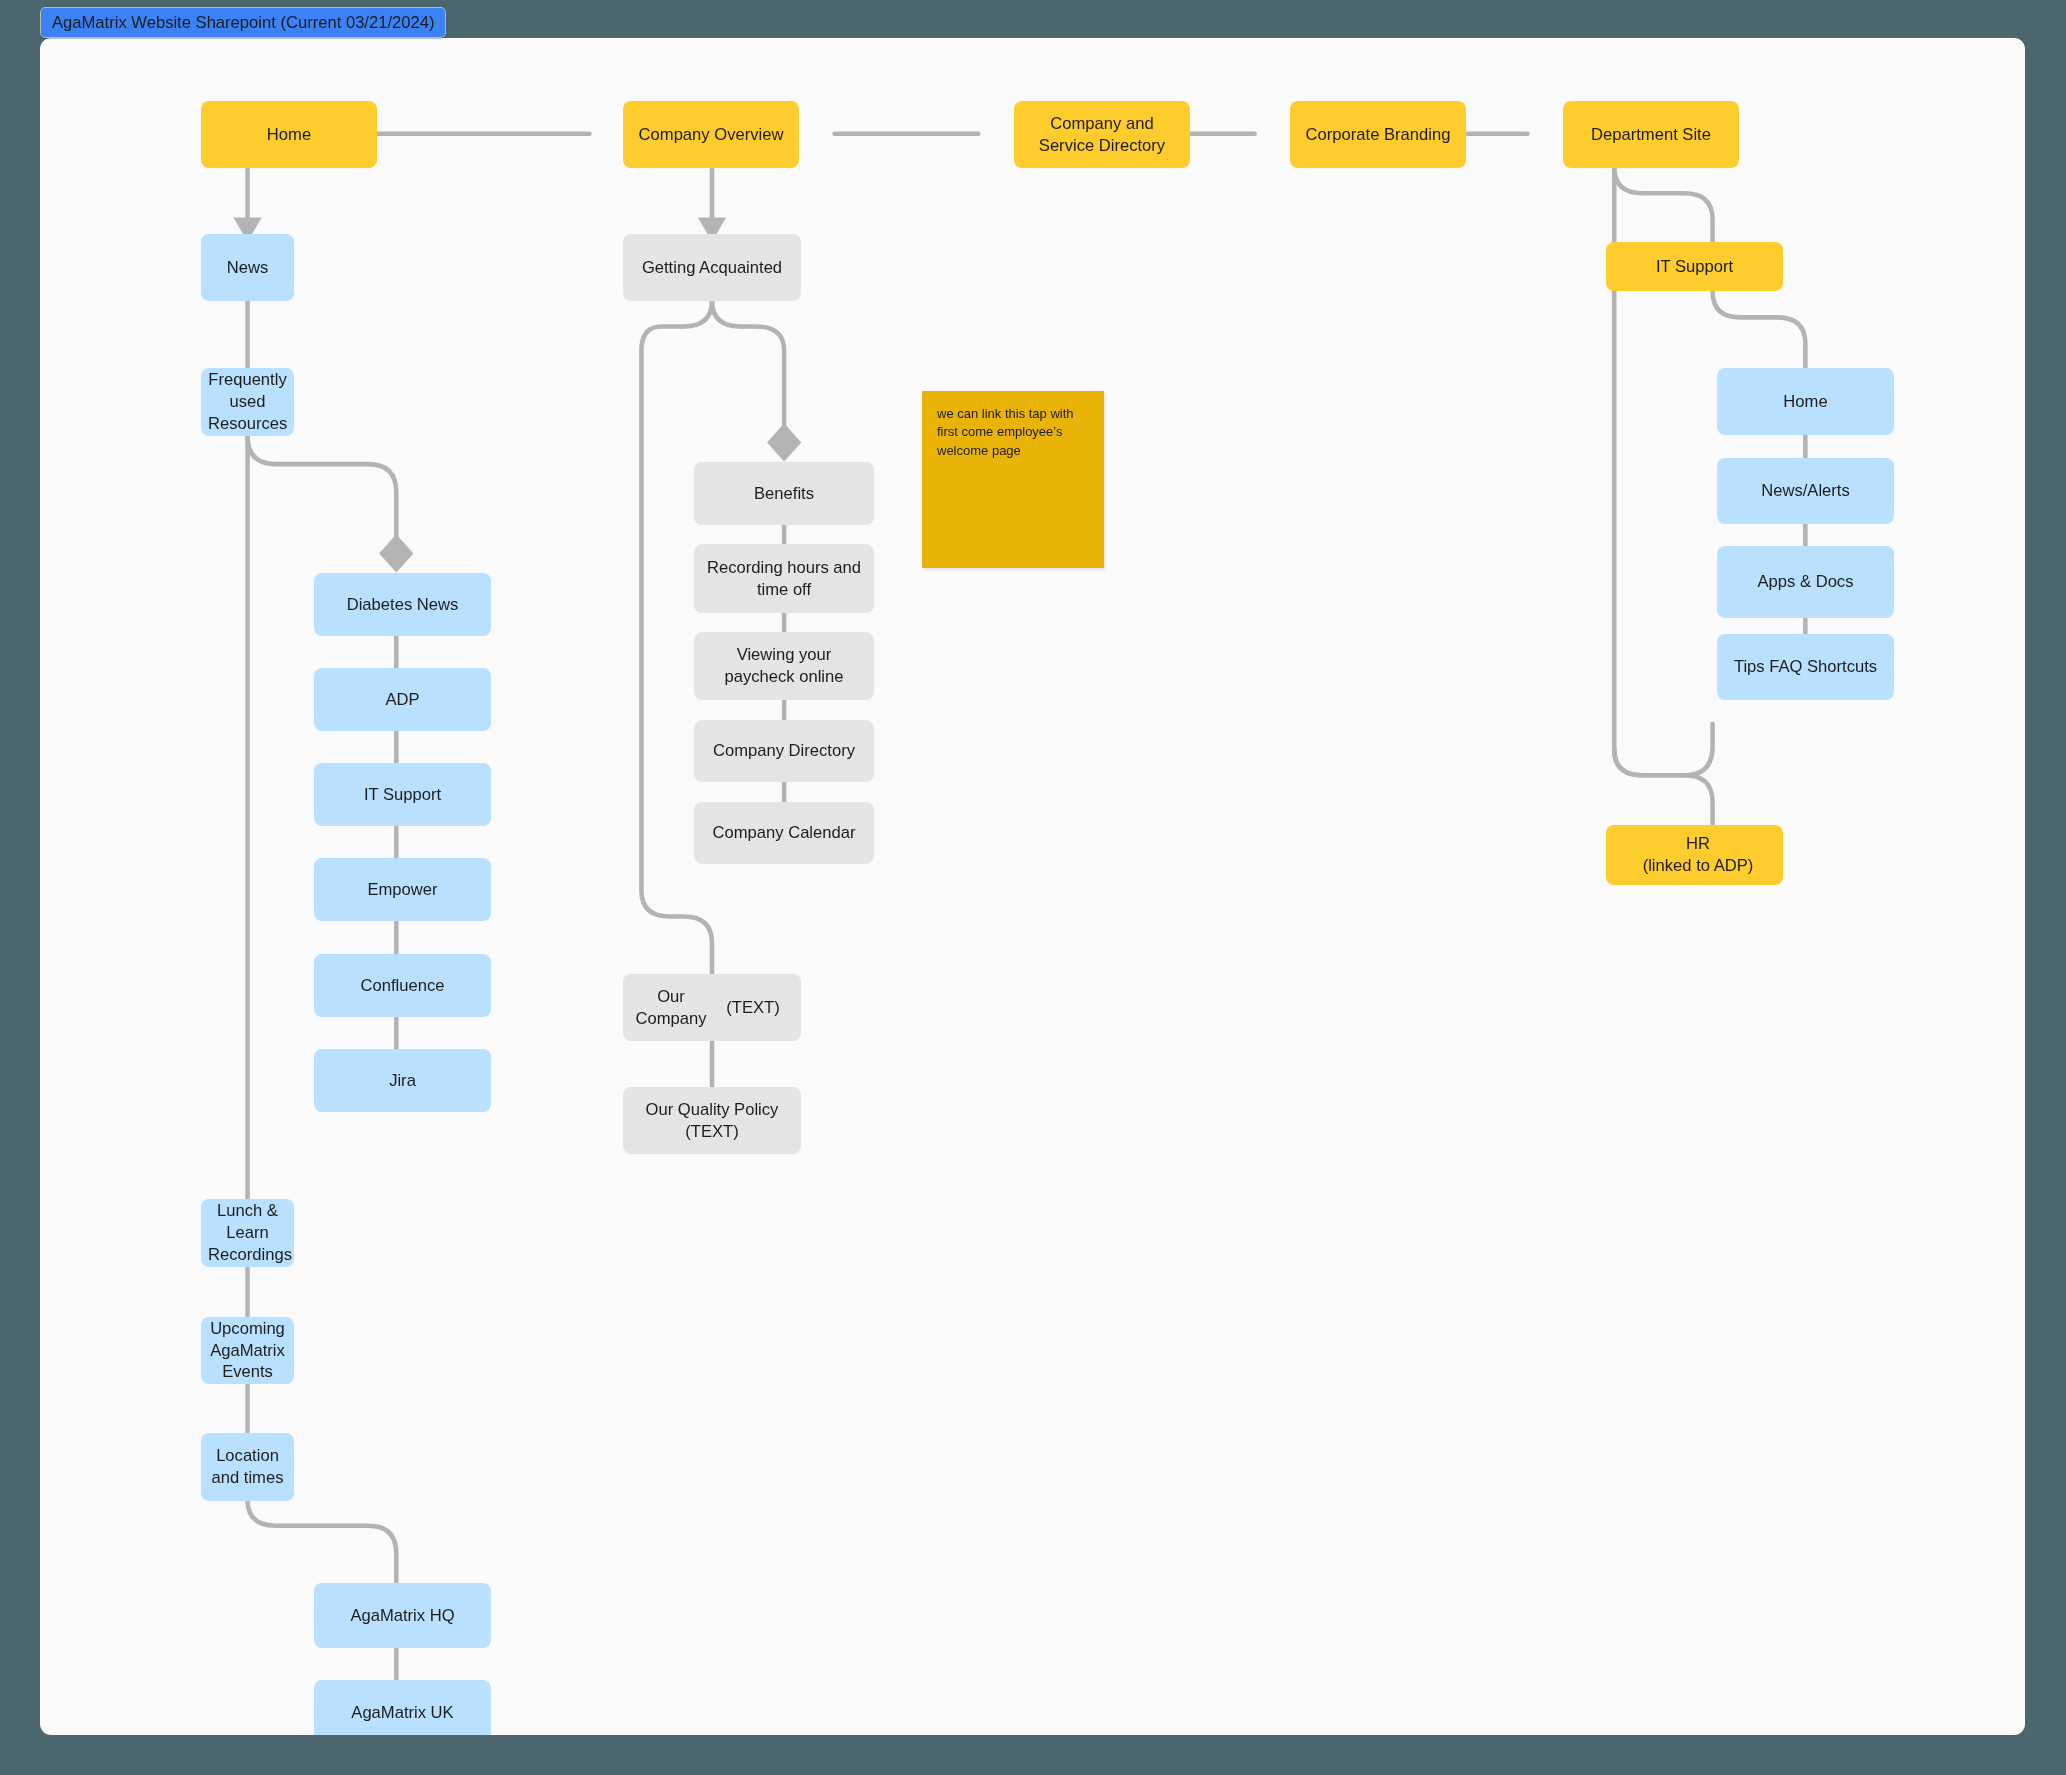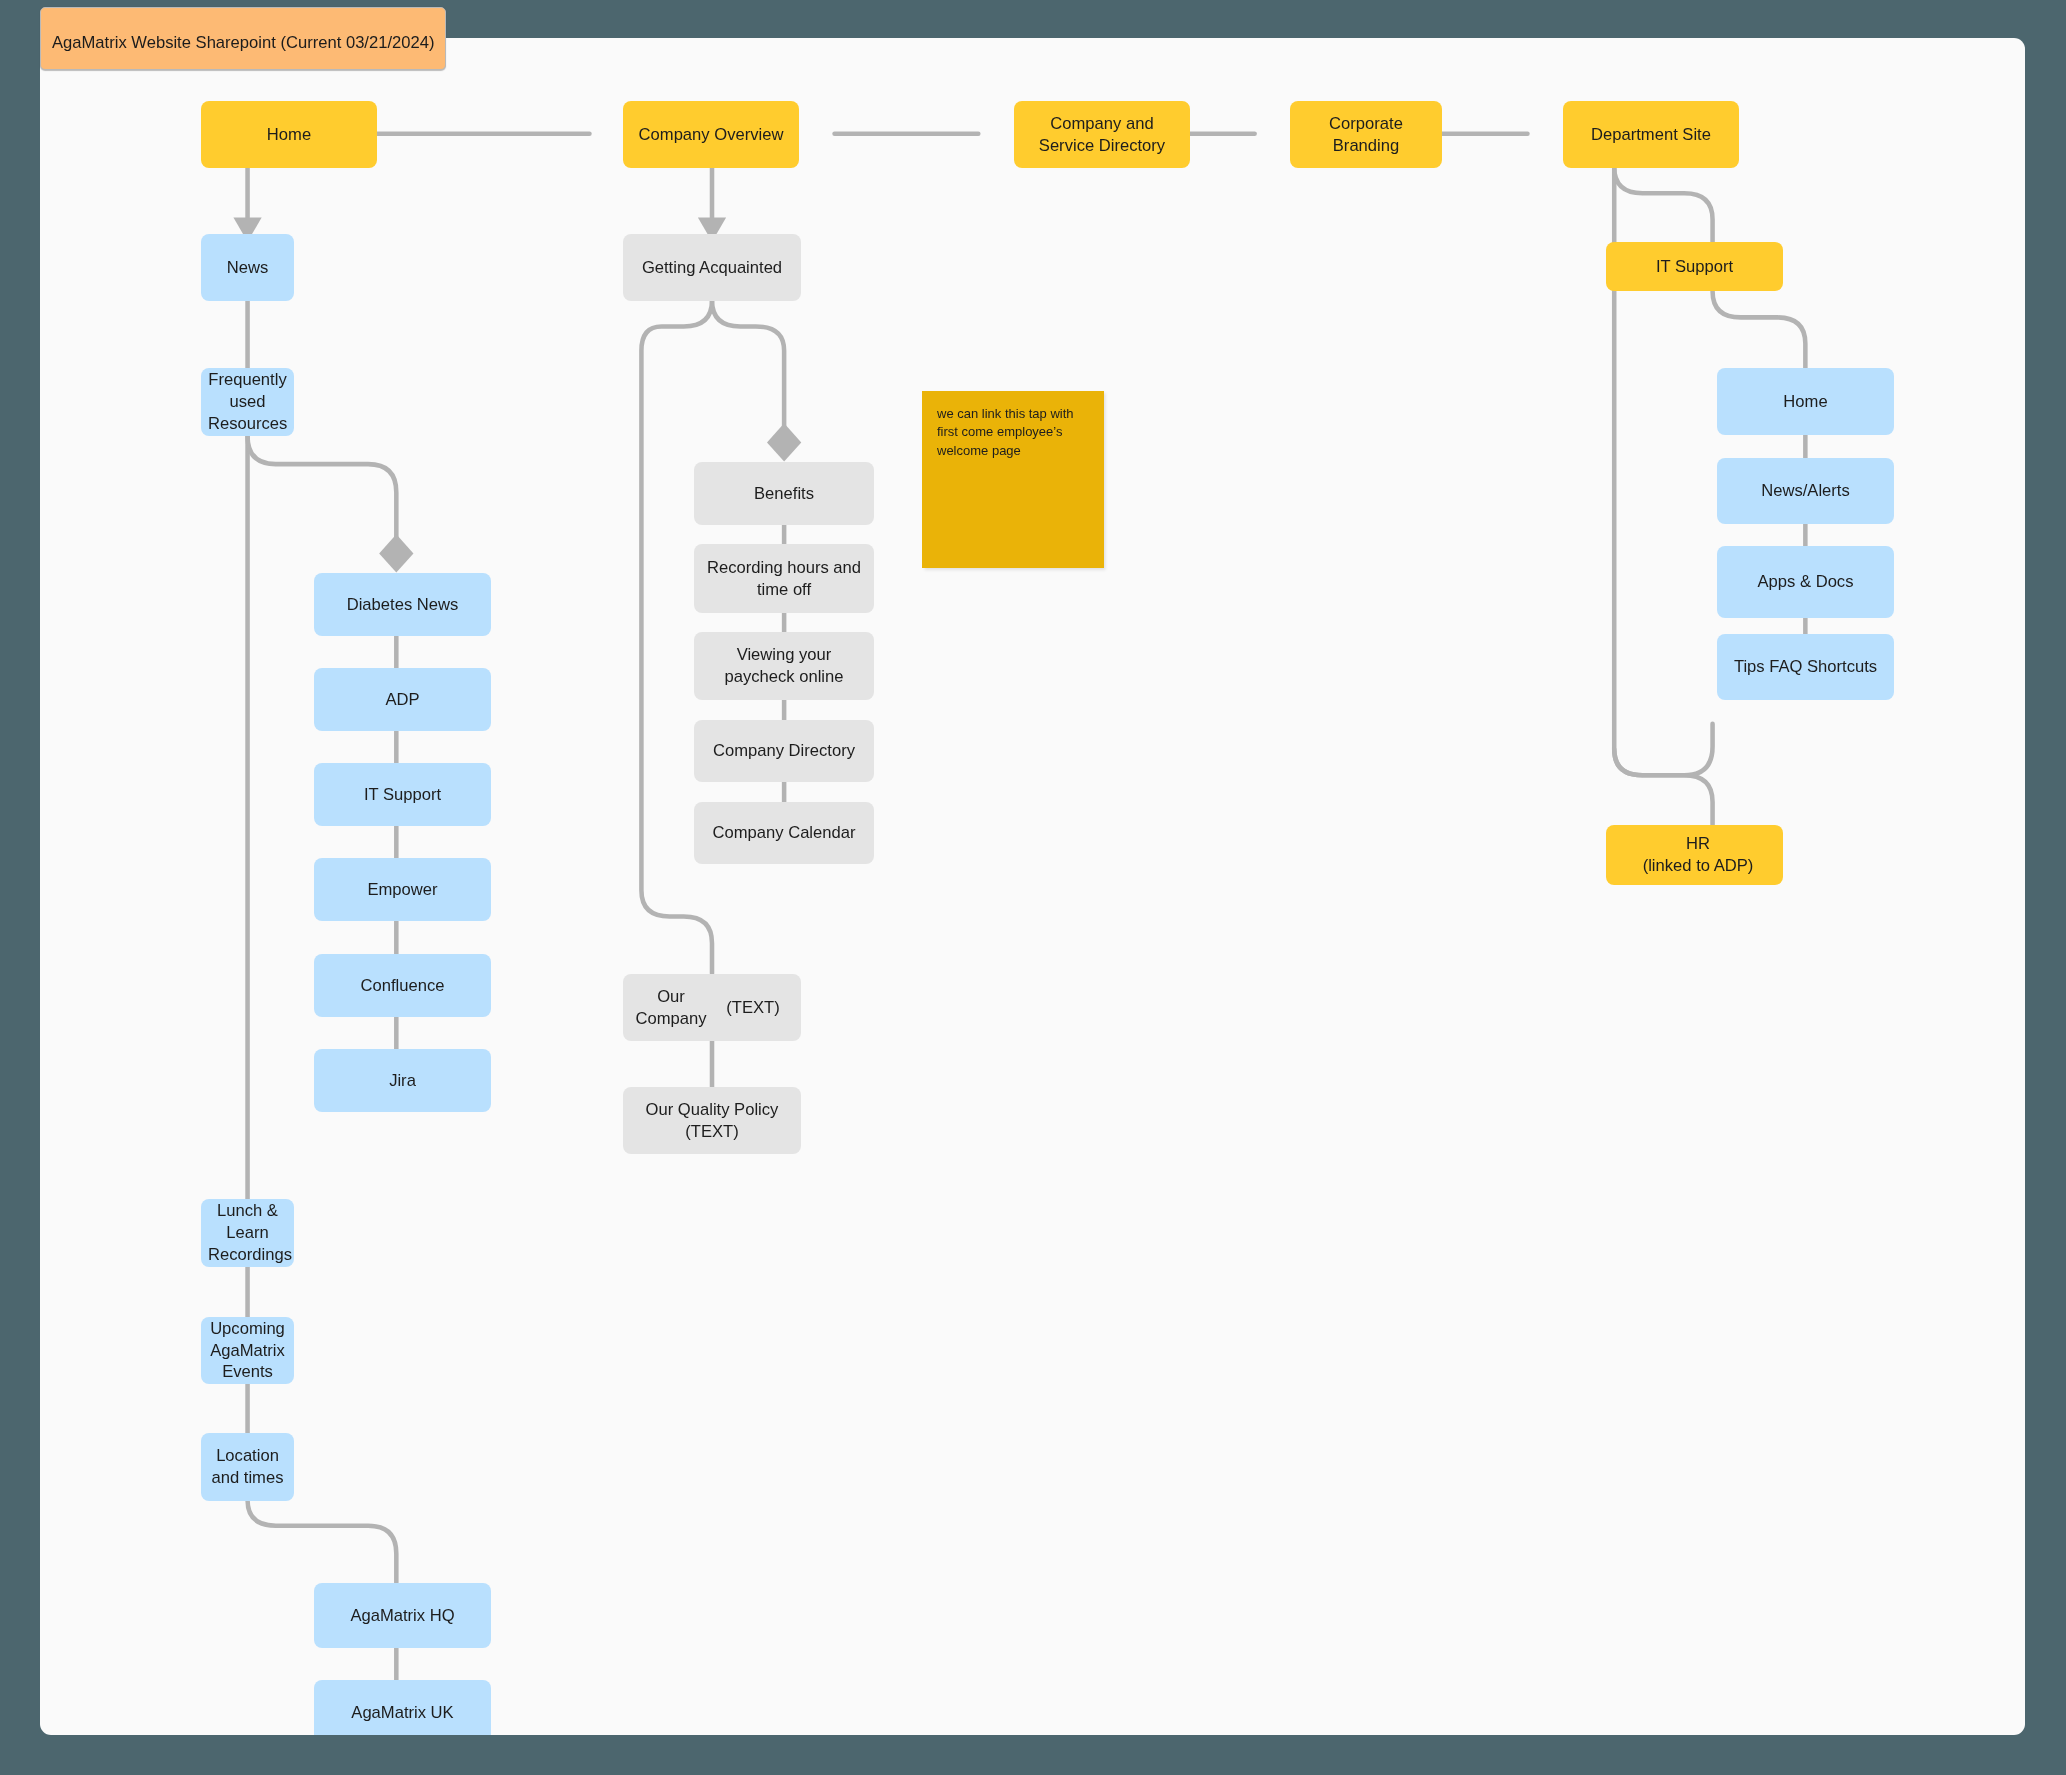--- a/index.html
+++ b/index.html
@@ -14,24 +14,24 @@
     overflow: hidden;
     position: relative;
   }
 
   
   #title-tab {
     position: absolute;
     left: 40px;
     top: 7px;
     height: 29px;
-    padding: 16px 11px;
+    padding: 0 11px;
     display: flex;
-    align-items: flex-end;
-    background: #fdba74;
+    align-items: center;
+    background: #3b82f6;
     border: 1px solid #b9b9b9;
     border-radius: 5px;
     font-size: 16.6px;
     color: #1c1c1c;
     white-space: nowrap;
     z-index: 30;
     box-shadow: 0 0.5px 1px rgba(0,0,0,.25);
   }
 
   
@@ -176,21 +176,21 @@
 
   <div class="node yellow" style="left:583px; top:63px; width:176px; height:67px;">
     <span>Company Overview</span>
   </div>
 
   <div class="node yellow" style="left:974px; top:63px; width:176px; height:67px; flex-direction:column;">
     <span>Company and</span>
     <span>Service Directory</span>
   </div>
 
-  <div class="node yellow" style="left:1250px; top:63px; width:152px; height:67px;">
+  <div class="node yellow" style="left:1250px; top:63px; width:176px; height:67px;">
     <span>Corporate Branding</span>
   </div>
 
   <div class="node yellow" style="left:1523px; top:63px; width:176px; height:67px;">
     <span>Department Site</span>
   </div>
 
   <div class="node blue" style="left:161px; top:196px; width:93px; height:67px; left:161px; width:93px;">
     <span>News</span>
   </div>

